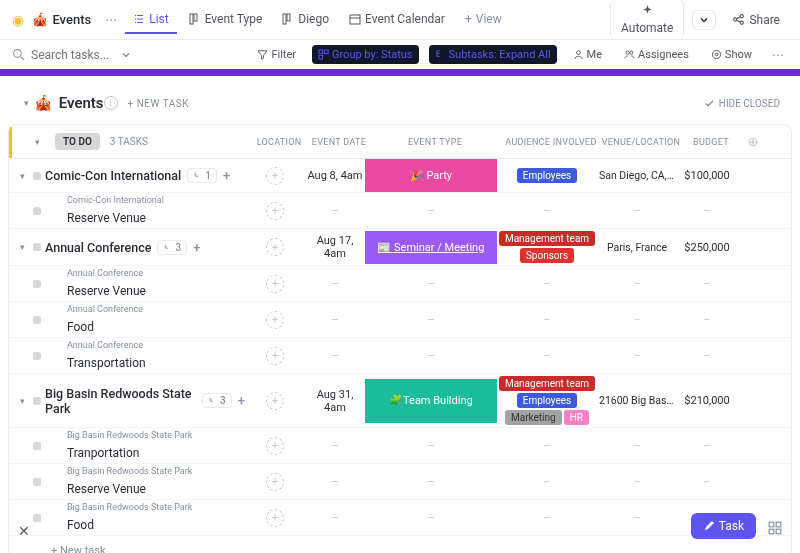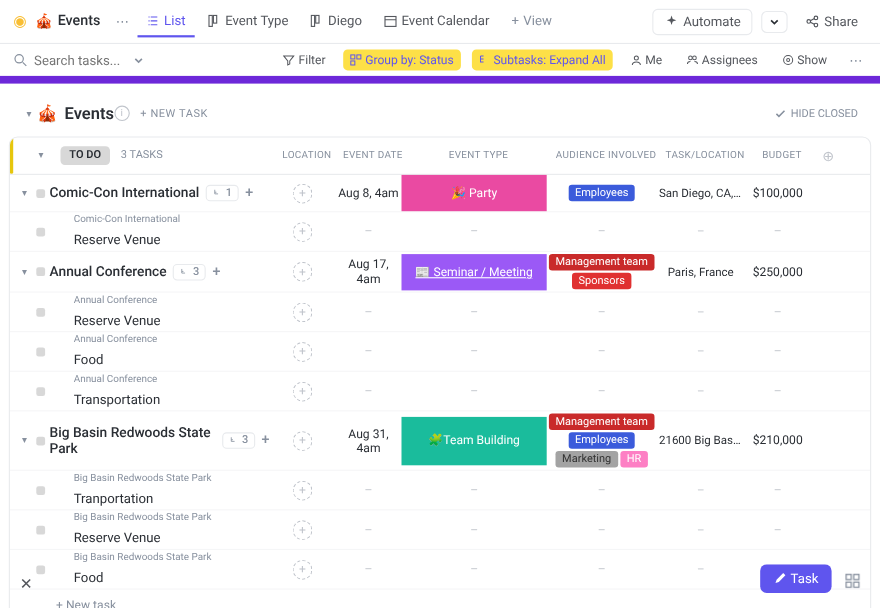--- a/index.html
+++ b/index.html
@@ -5,29 +5,29 @@
 * { box-sizing: border-box; margin: 0; padding: 0; font-family: -apple-system, BlinkMacSystemFont, "Segoe UI", Roboto, sans-serif; }
 body { background: #fff; font-size: 12px; color: #2a2e34; }
 .topbar { display: flex; align-items: center; padding: 6px 12px; border-bottom: 1px solid #e8eaed; height: 40px; }
 .topbar-left { display: flex; align-items: center; gap: 4px; flex: 1; }
 .topbar-right { display: flex; align-items: center; gap: 8px; }
 .doc-title { font-size: 13px; font-weight: 500; display: flex; align-items: center; gap: 4px; margin-right: 6px; }
 .view-tab { display: flex; align-items: center; gap: 4px; padding: 6px 8px; font-size: 12px; color: #54575d; cursor: pointer; border-bottom: 2px solid transparent; }
 .view-tab.active { color: #5f55ee; border-bottom-color: #5f55ee; }
 .view-tab.new { color: #87909e; }
 .btn { display: flex; align-items: center; gap: 4px; padding: 4px 8px; font-size: 12px; color: #54575d; cursor: pointer; border-radius: 4px; }
-.automate-btn { border: 1px solid #e8eaed; border-radius: 5px; padding: 4px 10px; }
+.automate-btn { border: 1px solid #e8eaed; border-radius: 5px; padding: 4px 10px; flex-direction: column; }
 .chev-btn { border: 1px solid #e8eaed; border-radius: 5px; padding: 4px 6px; }
 .search-row { display: flex; align-items: center; padding: 4px 12px; border-bottom: 7px solid #6d28d9; height: 36px; }
 .search-left { display: flex; align-items: center; gap: 6px; flex: 0 0 120px; color: #87909e; }
 .search-input { border: none; outline: none; font-size: 12px; color: #87909e; width: 80px; }
 .search-chev { color: #87909e; margin-left: 4px; }
 .search-right { display: flex; align-items: center; gap: 10px; margin-left: auto; }
 .filter-chip { font-size: 11px; color: #54575d; display: flex; align-items: center; gap: 3px; padding: 3px 6px; border-radius: 4px; cursor: pointer; }
-.filter-chip.purple { color: #5f55ee; background: #fde047; }
+.filter-chip.purple { color: #5f55ee; background: #0f172a; }
 .more-icon { width: 20px; height: 20px; display: flex; align-items: center; justify-content: center; cursor: pointer; color: #87909e; }
 .content { padding: 10px 8px 10px 0; }
 .group-header { display: flex; align-items: center; padding: 8px 12px 8px 24px; }
 .group-title { font-size: 15px; font-weight: 600; display: flex; align-items: center; gap: 6px; }
 .info-dot { width: 14px; height: 14px; border: 1px solid #c1c5cc; border-radius: 50%; display: inline-flex; align-items: center; justify-content: center; font-size: 9px; color: #c1c5cc; }
 .new-task-link { margin-left: 10px; font-size: 10px; color: #87909e; letter-spacing: 0.5px; cursor: pointer; }
 .hide-closed { margin-left: auto; font-size: 10px; color: #87909e; display: flex; align-items: center; gap: 4px; cursor: pointer; }
 .status-section { margin: 4px 0 0 8px; border: 1px solid #e8eaed; border-radius: 8px; overflow: hidden; }
 .status-head { display: flex; align-items: center; padding: 8px 26px; font-size: 10px; color: #87909e; border-bottom: 1px solid #e8eaed; }
 .status-bar { position: relative; }
@@ -226,21 +226,21 @@
       <div class="status-left-accent"></div>
       <span class="caret">▾</span>
       <span class="status-pill">TO DO</span>
       <span class="status-count">3 TASKS</span>
       <div style="flex:1"></div>
       <div class="cols" style="grid-template-columns:60px 60px 132px 100px 80px 60px 24px;">
         <div class="col-head">LOCATION</div>
         <div class="col-head">EVENT DATE</div>
         <div class="col-head">EVENT TYPE</div>
         <div class="col-head">AUDIENCE INVOLVED</div>
-        <div class="col-head">TASK/LOCATION</div>
+        <div class="col-head">VENUE/LOCATION</div>
         <div class="col-head">BUDGET</div>
         <div class="add-col">⊕</div>
       </div>
     </div>
 
     <div id="task-rows">
         <div class="task-row parent">
     <div class="row-pre">
       <span class="caret">▾</span>
       <span class="status-dot"></span>

